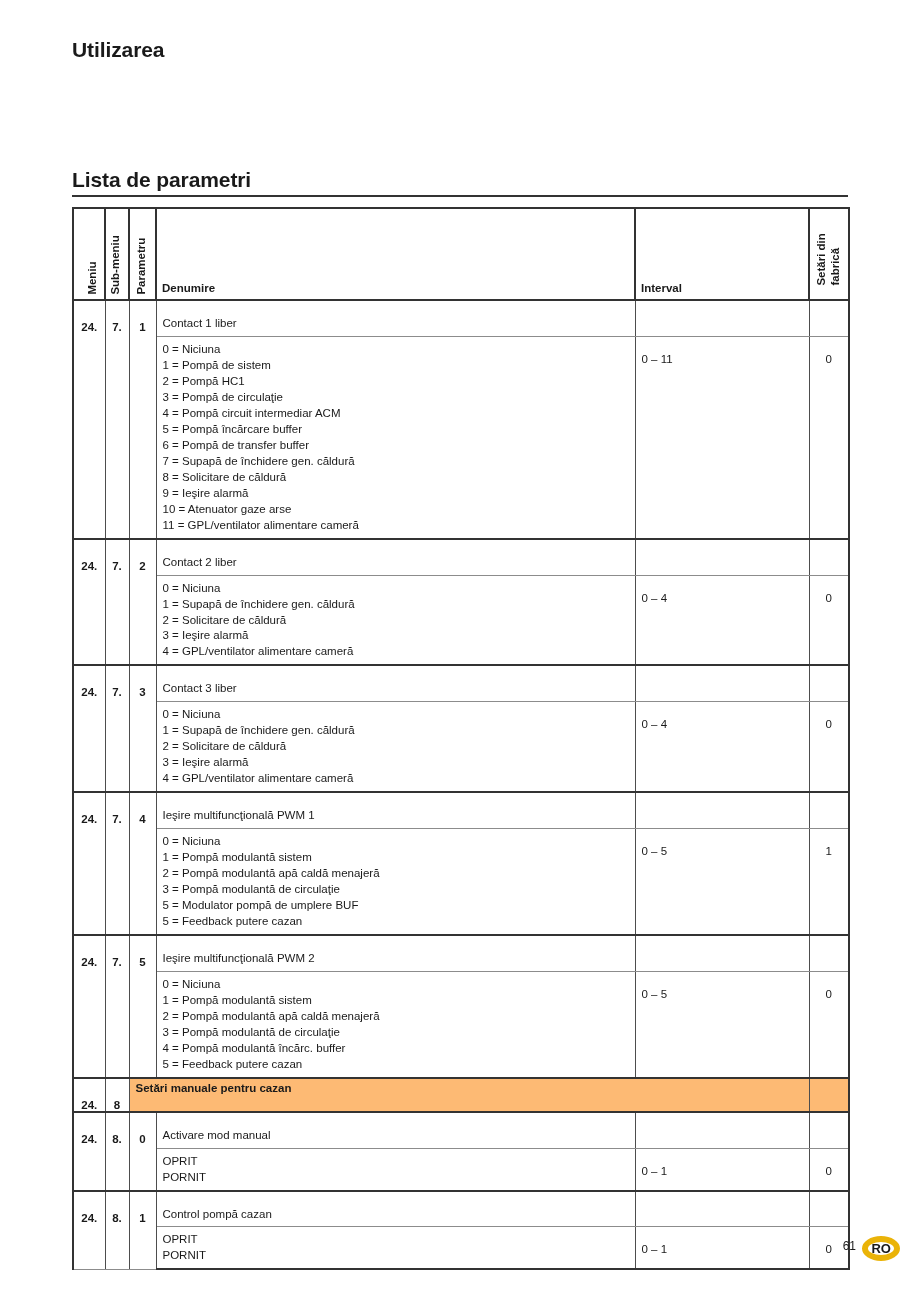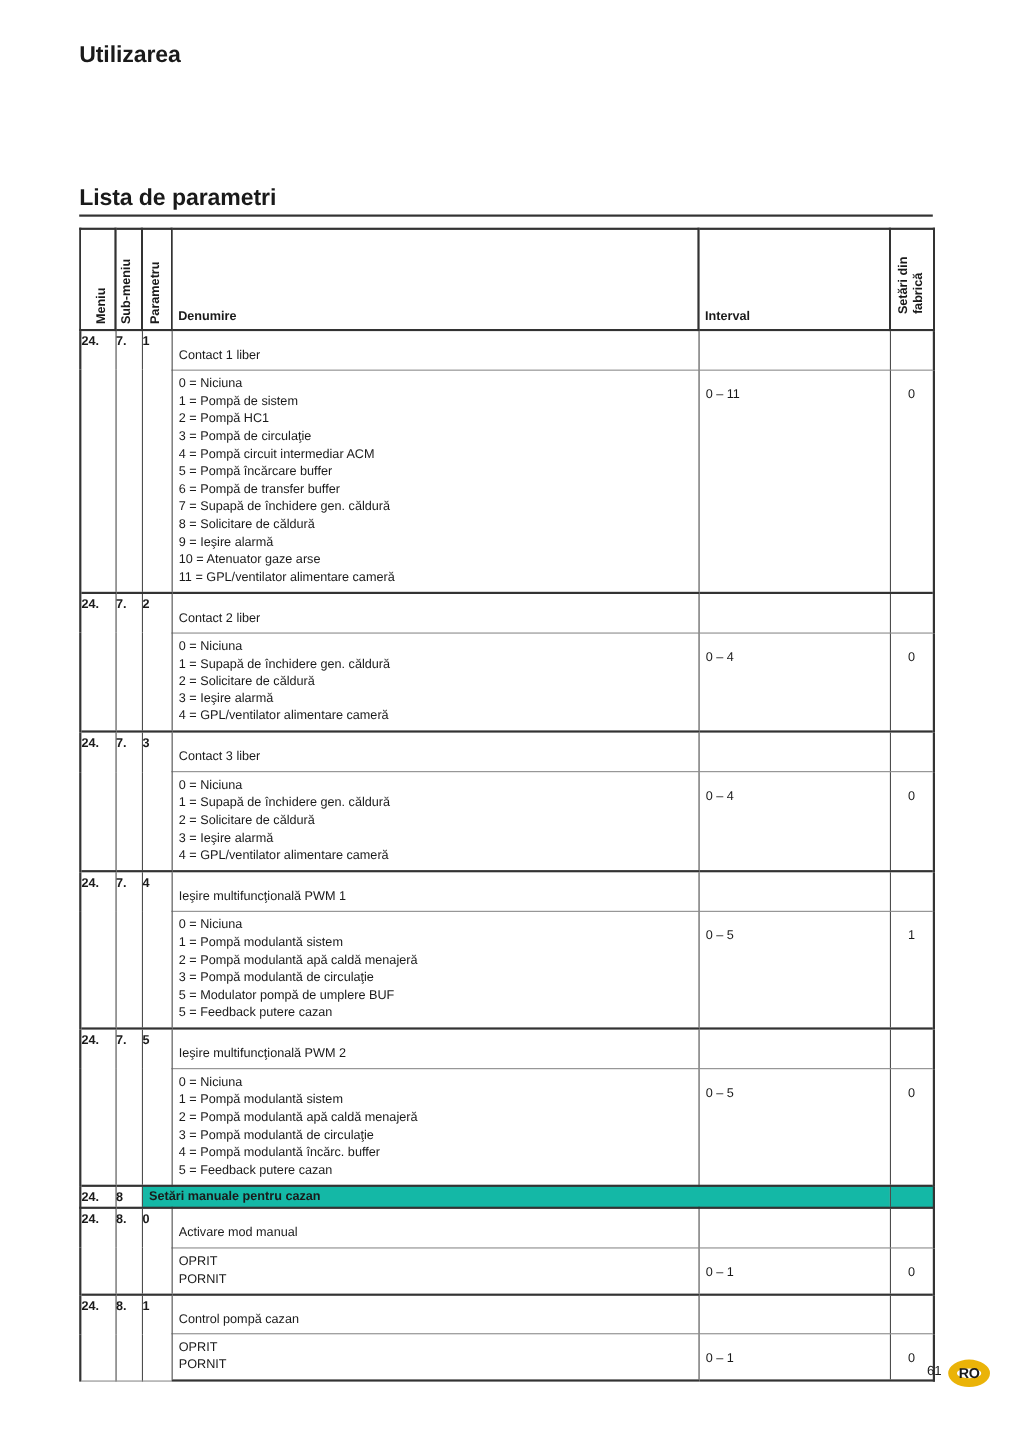--- a/index.html
+++ b/index.html
@@ -89,24 +89,24 @@
   .vrot.two { text-align: left; white-space: normal; }
   .hlabel {
     position: absolute;
     left: 5px; bottom: 5px;
     font-weight: bold;
     font-size: 11.5px;
   }
 
   
   td.num {
-    text-align: left;
-    font-weight: bold;
-    font-size: 11.5px;
-    padding-top: 4px;
+    text-align: center;
+    font-weight: bold;
+    font-size: 11.5px;
+    padding-top: 20px;
   }
   td.den, td.int, td.fab {
     padding: 15px 0 4px 6px;
     font-size: 11.5px;
     line-height: 1.38;
   }
   td.fab { text-align: center; padding-left: 0; }
   td.int { padding-left: 6px; }
 
   td.opts { padding: 5px 0 4px 6px; line-height: 1.39; }
@@ -118,21 +118,21 @@
   
   tr.blockstart td { border-top: 2px solid #333333; }
 
   
   .ptable { border: 0; }
   td.edge-l { border-left: 2px solid #333333; }
   td.edge-r { border-right: 2px solid #333333; }
 
   
   tr.section td.grey {
-    background: #14b8a6;
+    background: #fdba74;
     font-weight: bold;
     padding: 3px 0 3px 6px;
     font-size: 11.5px;
   }
   tr.section td {
     border-top: 2px solid #333333;
     border-bottom: 2px solid #333333;
     height: 20px;
   }
 
@@ -141,21 +141,21 @@
   
   .pagenum {
     position: absolute;
     right: 64px; bottom: 48px;
     font-size: 12px;
   }
   .lang-badge {
     position: absolute;
     right: 20px; bottom: 40px;
     width: 38px; height: 25px;
-    border: 8px solid #eab308;
+    border: 6px solid #eab308;
     border-radius: 50%;
     display: flex;
     align-items: center;
     justify-content: center;
     font-size: 13px;
     font-weight: bold;
     letter-spacing: -0.3px;
   }
 </style>
 </head>

